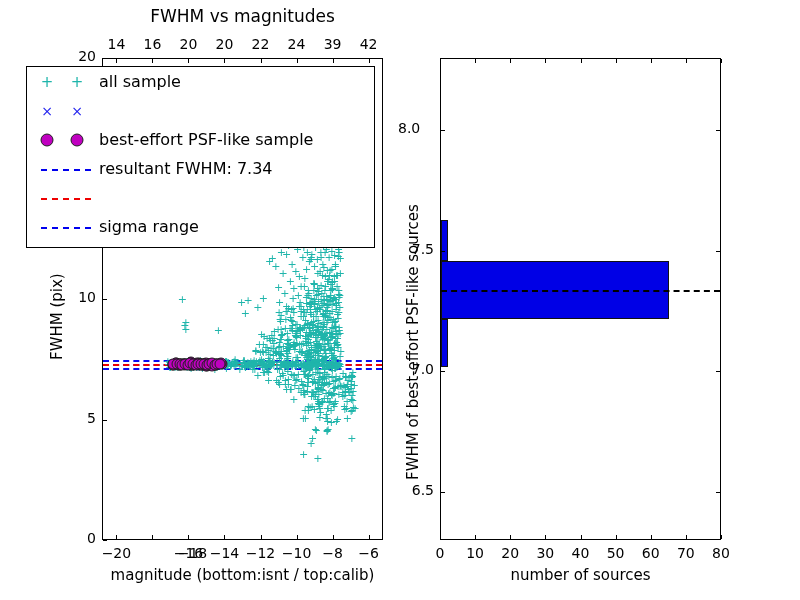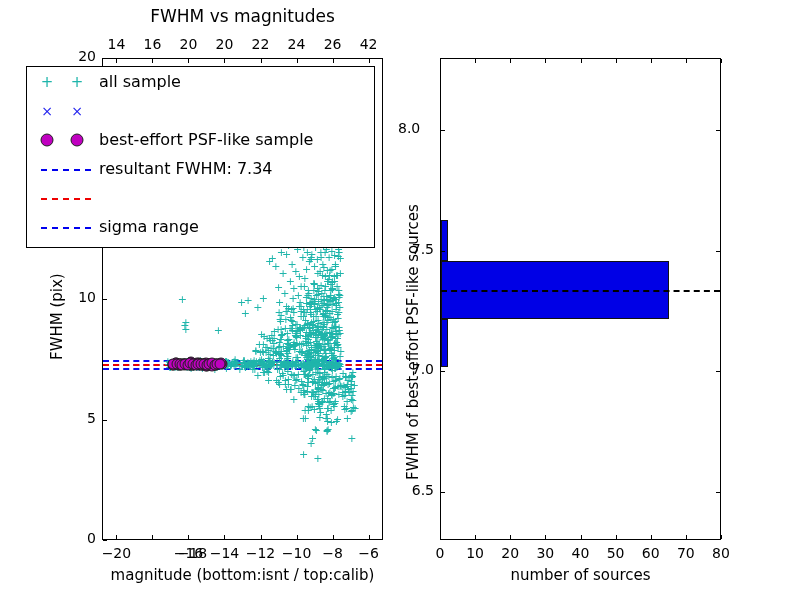--- a/index.html
+++ b/index.html
@@ -59,21 +59,21 @@
 
   <div class="title" style="left:102px;top:6px;width:281px;">FWHM vs magnitudes</div>
 
   <div id="left-ticklabels-top">
       <div class="ticklabel" style="left: 96.4103px; top: 36px; width: 40px; text-align: center;">14</div>
       <div class="ticklabel" style="left: 132.436px; top: 36px; width: 40px; text-align: center;">16</div>
       <div class="ticklabel" style="left: 168.462px; top: 36px; width: 40px; text-align: center;">20</div>
       <div class="ticklabel" style="left: 204.487px; top: 36px; width: 40px; text-align: center;">20</div>
       <div class="ticklabel" style="left: 240.513px; top: 36px; width: 40px; text-align: center;">22</div>
       <div class="ticklabel" style="left: 276.538px; top: 36px; width: 40px; text-align: center;">24</div>
-      <div class="ticklabel" style="left: 312.564px; top: 36px; width: 40px; text-align: center;">26</div>
+      <div class="ticklabel" style="left: 312.564px; top: 36px; width: 40px; text-align: center;">39</div>
       <div class="ticklabel" style="left: 348.59px; top: 36px; width: 40px; text-align: center;">42</div>
     </div>
 
   <div class="axes" id="left-axes">
     <div class="plotarea" id="left-plot">
         <div class="hline" style="top: 305.106px; border-top: 2px dashed rgb(0, 0, 238);"></div>
         <div class="hline" style="top: 305.106px; border-top: 2px dashed rgb(238, 0, 0);"></div>
         <div class="hline" style="top: 300.768px; border-top: 2px dashed rgb(0, 0, 238); opacity: 0.95;"></div>
         <div class="hline" style="top: 308.962px; border-top: 2px dashed rgb(0, 0, 238); opacity: 0.95;"></div>
         <div class="plus" style="left: 185.54px; top: 303.756px; color: rgb(31, 181, 171);">+</div>

